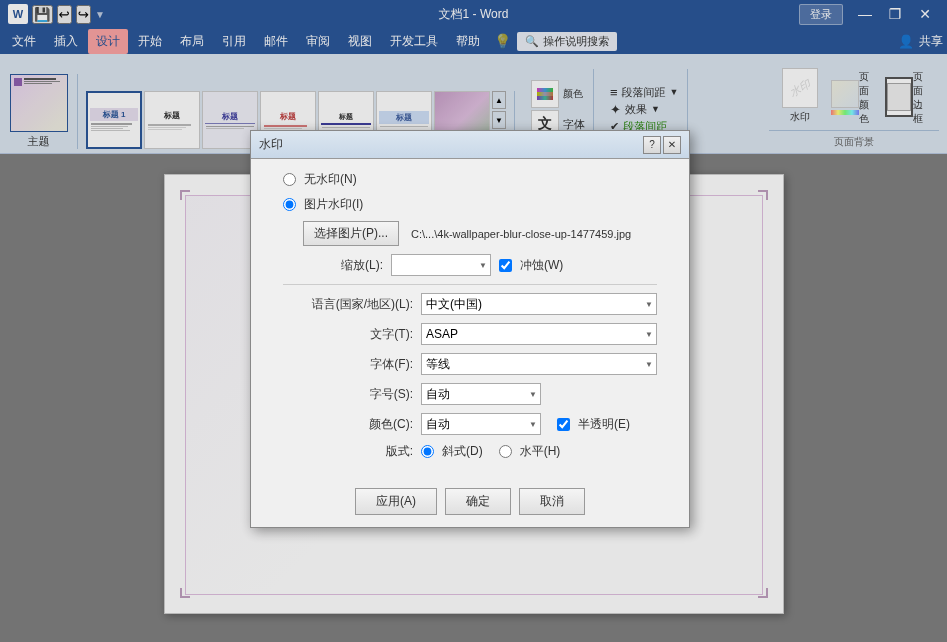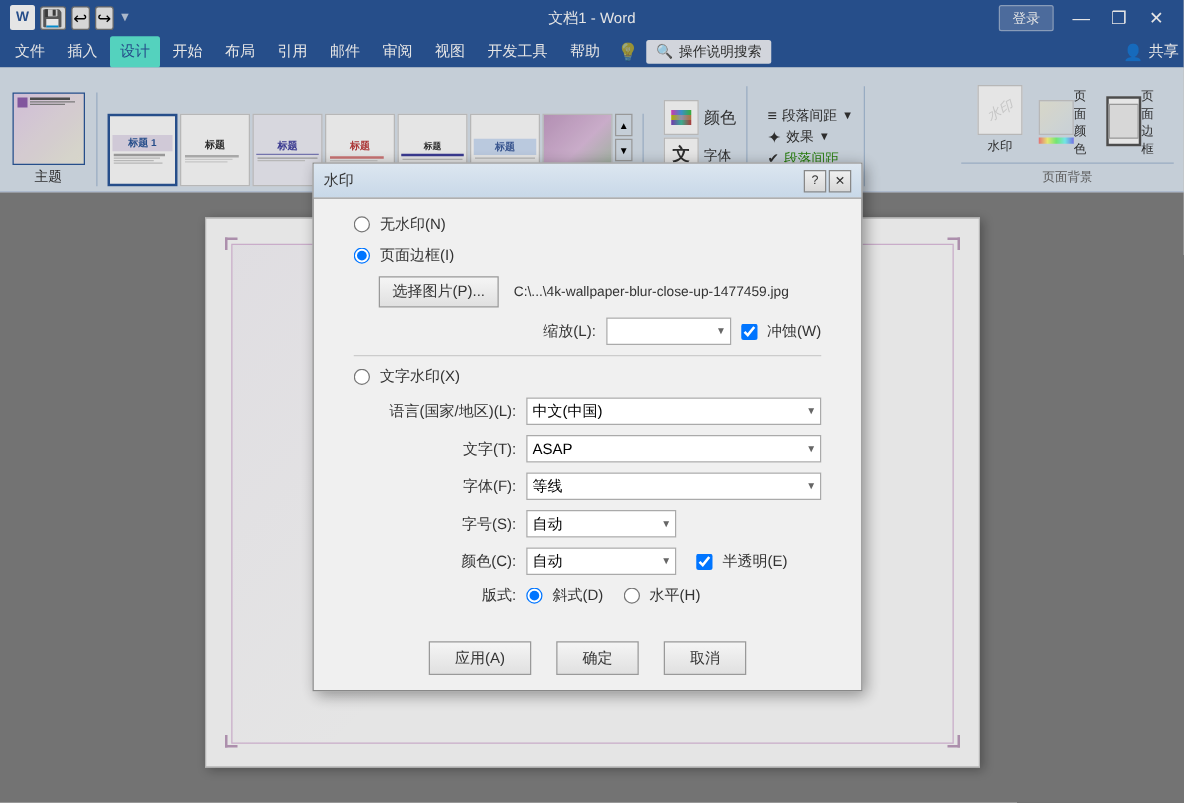--- a/index.html
+++ b/index.html
@@ -25,21 +25,21 @@
     
     .menu-bar {
       background: #2b579a;
       height: 26px;
       display: flex;
       align-items: center;
       padding: 0 4px;
       gap: 2px;
     }
     .menu-item { color: white; padding: 4px 8px; font-size: 12px; cursor: pointer; border-radius: 2px; }
-    .menu-item.active { background: #5eead4; color: #2b579a; }
+    .menu-item.active { background: #fca5a5; color: #2b579a; }
 
     
     .ribbon {
       background: #dce6f0;
       border-bottom: 1px solid #b8c8e0;
       padding: 4px 8px;
       display: flex;
       gap: 8px;
       align-items: flex-end;
       height: 100px;
@@ -139,21 +139,21 @@
       cursor: pointer;
       color: #333;
     }
     .filepath { font-size: 11px; color: #333; margin-left: 4px; }
 
     .dialog-section-separator { border: none; border-top: 1px solid #ccc; margin: 8px 0; }
 
     .dialog-footer {
       display: flex;
       justify-content: center;
-      gap: 20px;
+      gap: 8px;
       padding: 8px 16px 12px;
     }
     .footer-btn {
       background: linear-gradient(to bottom, #f5f5f5, #e0e0e0);
       border: 1px solid #999;
       padding: 4px 20px;
       font-size: 12px;
       cursor: pointer;
       color: #333;
       min-width: 60px;
@@ -290,21 +290,21 @@
       </div>
     </div>
 
     <div style="display:flex;flex-direction:column;border-right:1px solid #aac0d8;padding:0 8px;gap:2px;justify-content:center;height:80px;">
       <div style="display:flex;align-items:center;gap:4px;cursor:pointer;">
         <div style="width:28px;height:28px;display:flex;flex-direction:column;align-items:center;justify-content:center;border:1px solid #ccc;background:white;">
           <div style="width:16px;height:4px;background:linear-gradient(to right,#e040c0,#40a0e0,#40c040);"></div>
           <div style="width:16px;height:4px;background:linear-gradient(to right,#c0c000,#a0a0c0,#c08040);"></div>
           <div style="width:16px;height:4px;background:linear-gradient(to right,#8040c0,#40c0a0,#c04040);"></div>
         </div>
-        <span style="font-size:13px;color:#333;">颜色</span>
+        <span style="font-size:10px;color:#333;">颜色</span>
       </div>
       <div style="display:flex;align-items:center;gap:4px;cursor:pointer;">
         <div style="width:28px;height:28px;display:flex;align-items:center;justify-content:center;border:1px solid #ccc;background:white;font-size:14px;font-weight:bold;color:#333;">文</div>
         <span style="font-size:11px;color:#333;">字体</span>
       </div>
     </div>
 
     <div style="display:flex;flex-direction:column;padding:0 8px;gap:2px;justify-content:center;height:80px;font-size:11px;color:#333;border-right:1px solid #aac0d8;">
       <div style="display:flex;align-items:center;gap:4px;cursor:pointer;">
         <span style="font-size:13px;">≡</span>
@@ -374,45 +374,41 @@
 
     <div class="dialog-body">
 
       <div class="form-row">
         <input type="radio" name="watermark_type" id="no_watermark" style="">
         <label for="no_watermark" class="radio-label">无水印(N)</label>
       </div>
 
       <div class="form-row">
         <input type="radio" name="watermark_type" id="pic_watermark" checked="" style="">
-        <label for="pic_watermark" class="radio-label">页面边框(I)</label>
+        <label for="pic_watermark" class="radio-label">图片水印(I)</label>
       </div>
 
       <div class="form-row" style="margin-left:20px;">
         <button class="btn-select-img">选择图片(P)...</button>
         <span class="filepath">C:\...\4k-wallpaper-blur-close-up-1477459.jpg</span>
       </div>
 
-      <div class="form-row" style="margin-left:20px;justify-content:flex-end;">
+      <div class="form-row" style="margin-left:20px;">
         <span class="form-label-wide">缩放(L):</span>
         <div class="select-container" style="width:100px;flex:none;">
           <select>
             <option></option>
           </select>
         </div>
         <input type="checkbox" id="washout" checked="" style="">
         <label for="washout" class="radio-label">冲蚀(W)</label>
       </div>
 
       <hr class="dialog-section-separator">
 
-      <div class="form-row">
-        <input type="radio" name="watermark_type" id="text_watermark" style="">
-        <label for="text_watermark" class="radio-label">文字水印(X)</label>
-      </div>
 
       <div class="form-row" style="margin-left:20px;">
         <span class="form-label">语言(国家/地区)(L):</span>
         <div class="select-container">
           <select>
             <option>中文(中国)</option>
           </select>
         </div>
       </div>
 

